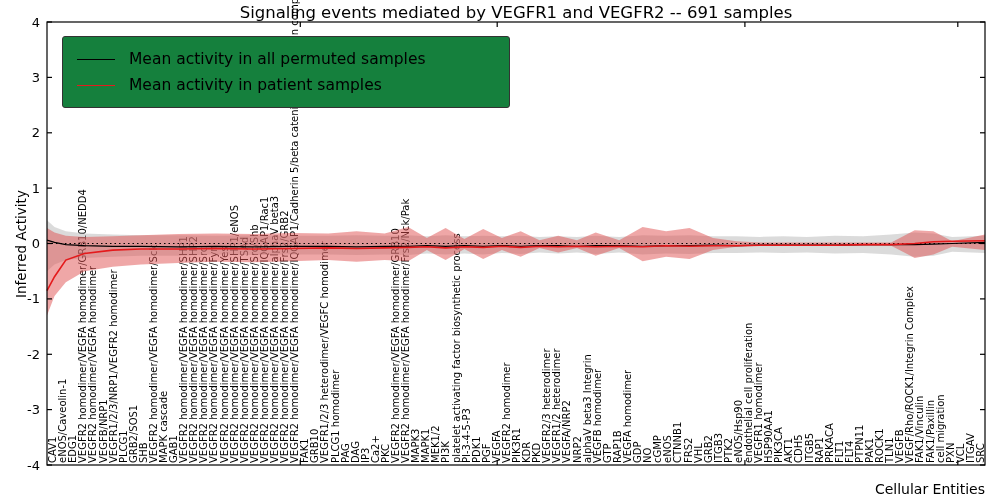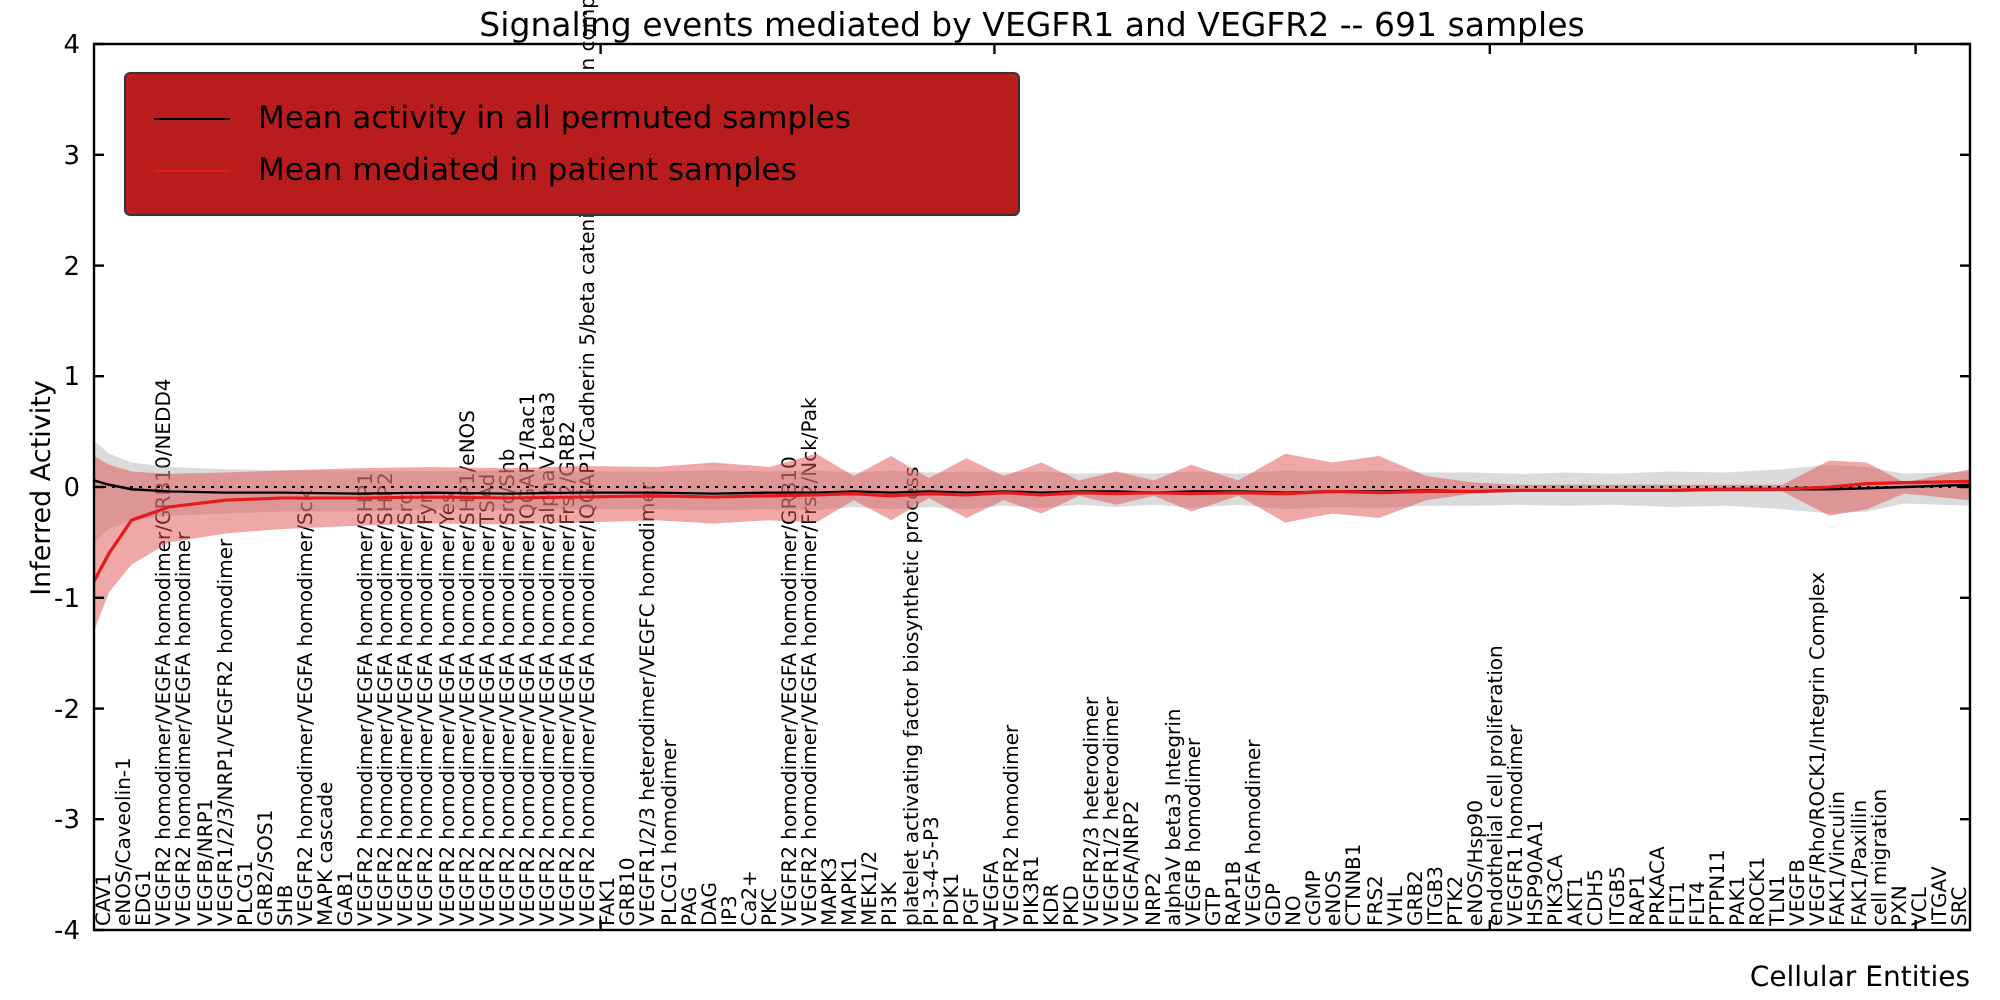--- a/index.html
+++ b/index.html
@@ -20,21 +20,21 @@
   #ylab{
     position:absolute;left:-44px;top:236px;width:130px;text-align:center;
     transform:rotate(-90deg);font-size:13.5px;z-index:4;
   }
   #xlab{
     position:absolute;left:47px;top:481px;width:938px;text-align:right;
     font-size:14px;z-index:4;
   }
   #legend{
     position:absolute;left:62px;top:36px;width:448px;z-index:3;
-    background:#b91c1c;border:1.4px solid #333;border-radius:3px;
+    background:#15803d;border:1.4px solid #333;border-radius:3px;
     padding:9px 10px 9px 12px;box-sizing:border-box;
   }
   .legend-row{display:flex;align-items:center;height:26px;}
   .lsample{display:inline-block;width:38px;height:0;border-top:1.8px solid #000;margin:0 14px 0 2px;}
   .ltext{font-size:15.5px;white-space:nowrap;}
 </style>
 </head>
 <body>
 
 <div id="figure">
@@ -182,16 +182,16 @@
   <div id="ylab">Inferred Activity</div>
   <div id="xlab">Cellular Entities</div>
 
   <div id="legend">
     <div class="legend-row">
       <span class="lsample" style="border-top-color: rgb(0, 0, 0);"></span>
       <span class="ltext">Mean activity in all permuted samples</span>
     </div>
     <div class="legend-row">
       <span class="lsample" style="border-top-color: rgb(228, 26, 28);"></span>
-      <span class="ltext">Mean mediated in patient samples</span>
+      <span class="ltext">Mean activity in patient samples</span>
     </div>
   </div>
 </div>
 
 </body></html>

